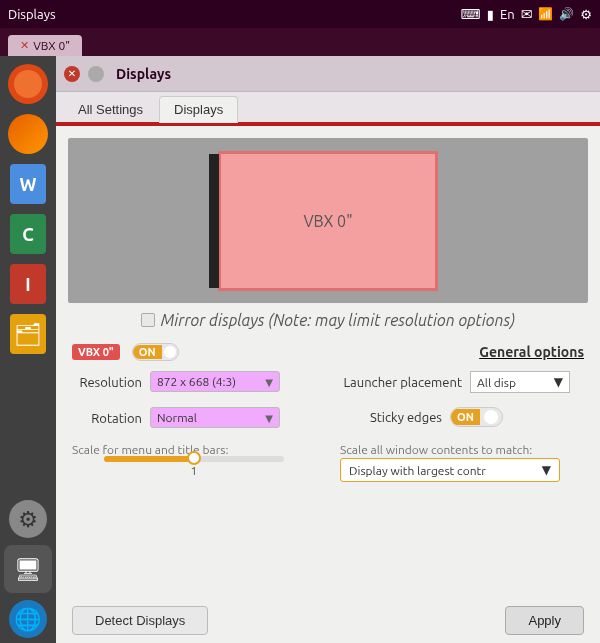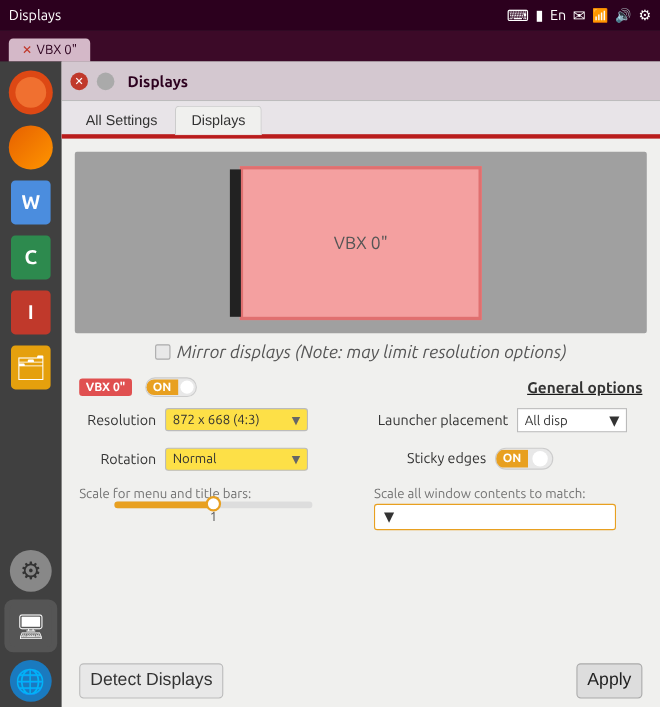--- a/index.html
+++ b/index.html
@@ -296,21 +296,21 @@
       gap: 8px;
       margin-bottom: 6px;
     }
     .form-label {
       font-size: 13px;
       color: #333;
       min-width: 70px;
       text-align: right;
     }
     .form-select {
-      background: #fde047;
+      background: #f0abfc;
       border: 1px solid #bbb;
       border-radius: 3px;
       padding: 3px 6px;
       font-size: 12px;
       display: flex;
       align-items: flex-end;
       justify-content: space-between;
       min-width: 130px;
       cursor: pointer;
       color: #333;
@@ -412,23 +412,23 @@
 
     
     .bottom-bar {
       display: flex;
       justify-content: space-between;
       align-items: center;
       padding: 10px 16px 8px 16px;
       margin-top: auto;
     }
     .btn {
-      padding: 6px 9px;
+      padding: 6px 22px;
       border-radius: 4px;
-      font-size: 16px;
+      font-size: 13px;
       cursor: pointer;
       border: 1px solid #bbb;
       background: #e8e8e8;
       color: #333;
     }
     .btn-apply {
       background: #dddddd;
       border: 1px solid #aaa;
       color: #222;
       font-weight: normal;
@@ -580,20 +580,21 @@
             <div class="slider-track">
               <div class="slider-fill"></div>
               <div class="slider-thumb"></div>
             </div>
             <span class="slider-value">1</span>
           </div>
         </div>
         <div class="controls-right">
           <span class="slider-label">Scale all window contents to match:</span>
           <div class="scale-dropdown">
+            <span>Display with largest contr</span>
             <span>▼</span>
           </div>
         </div>
       </div>
 
     </div>
 
     <div class="bottom-bar">
       <button class="btn">Detect Displays</button>
       <button class="btn btn-apply">Apply</button>

